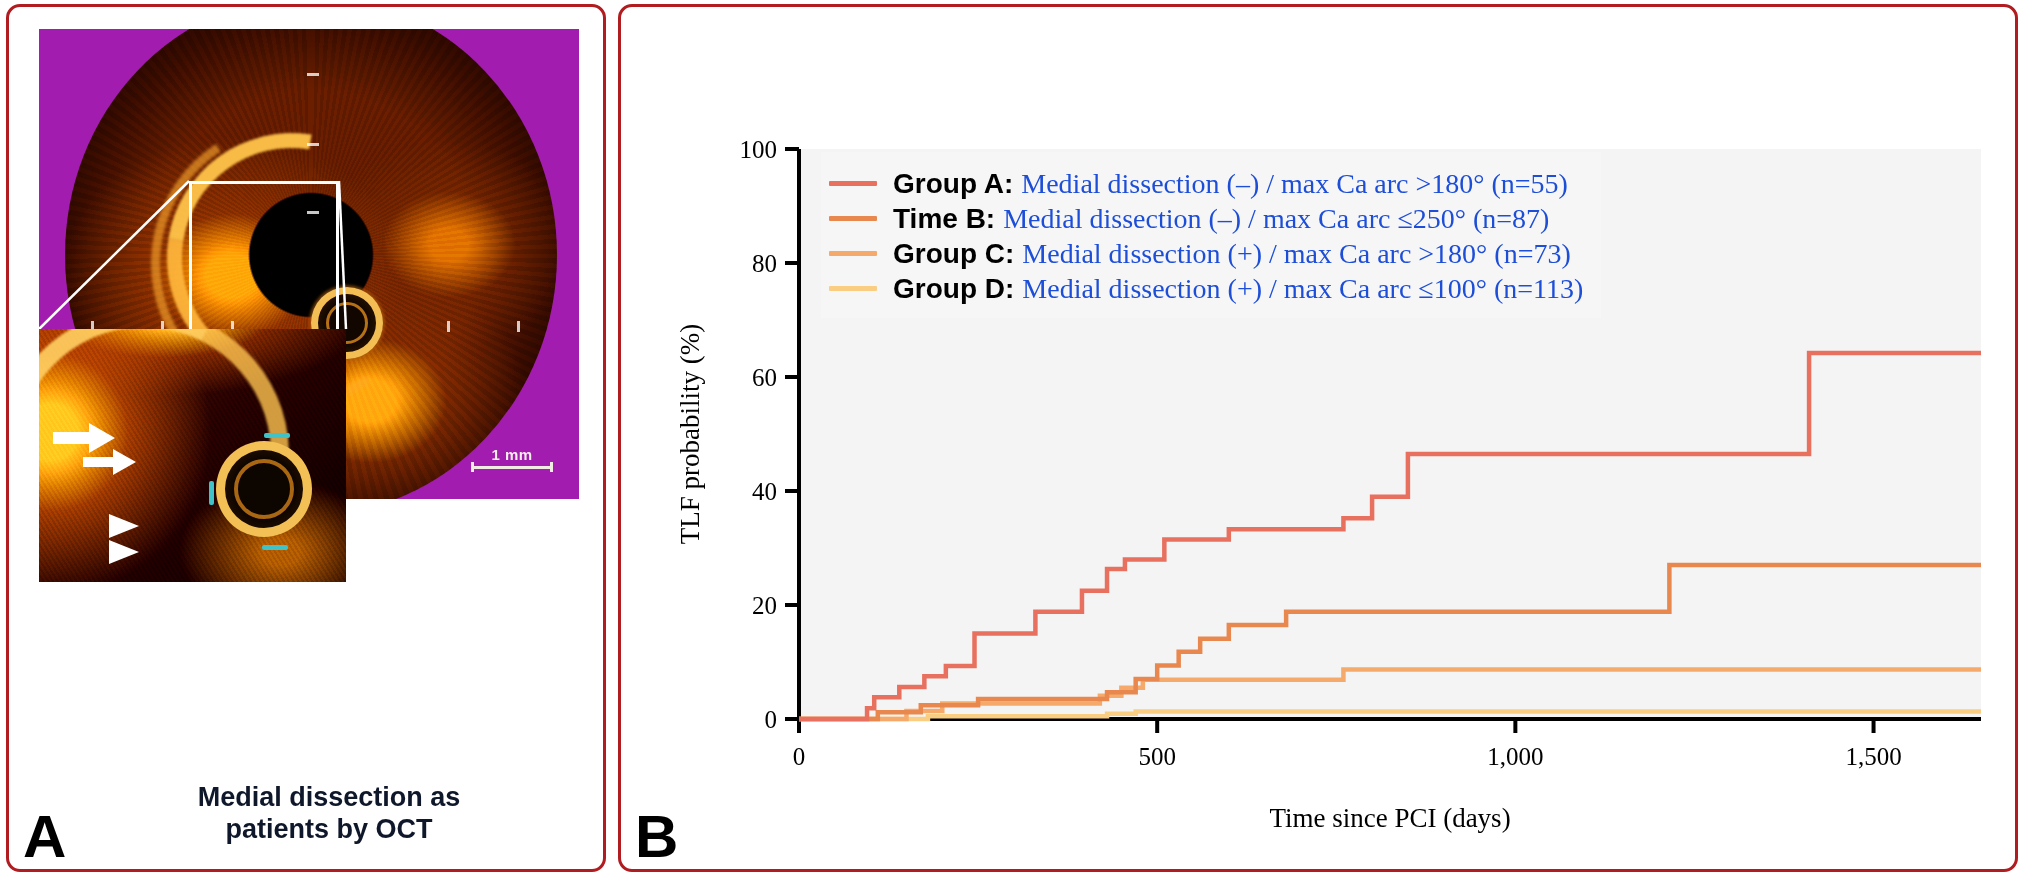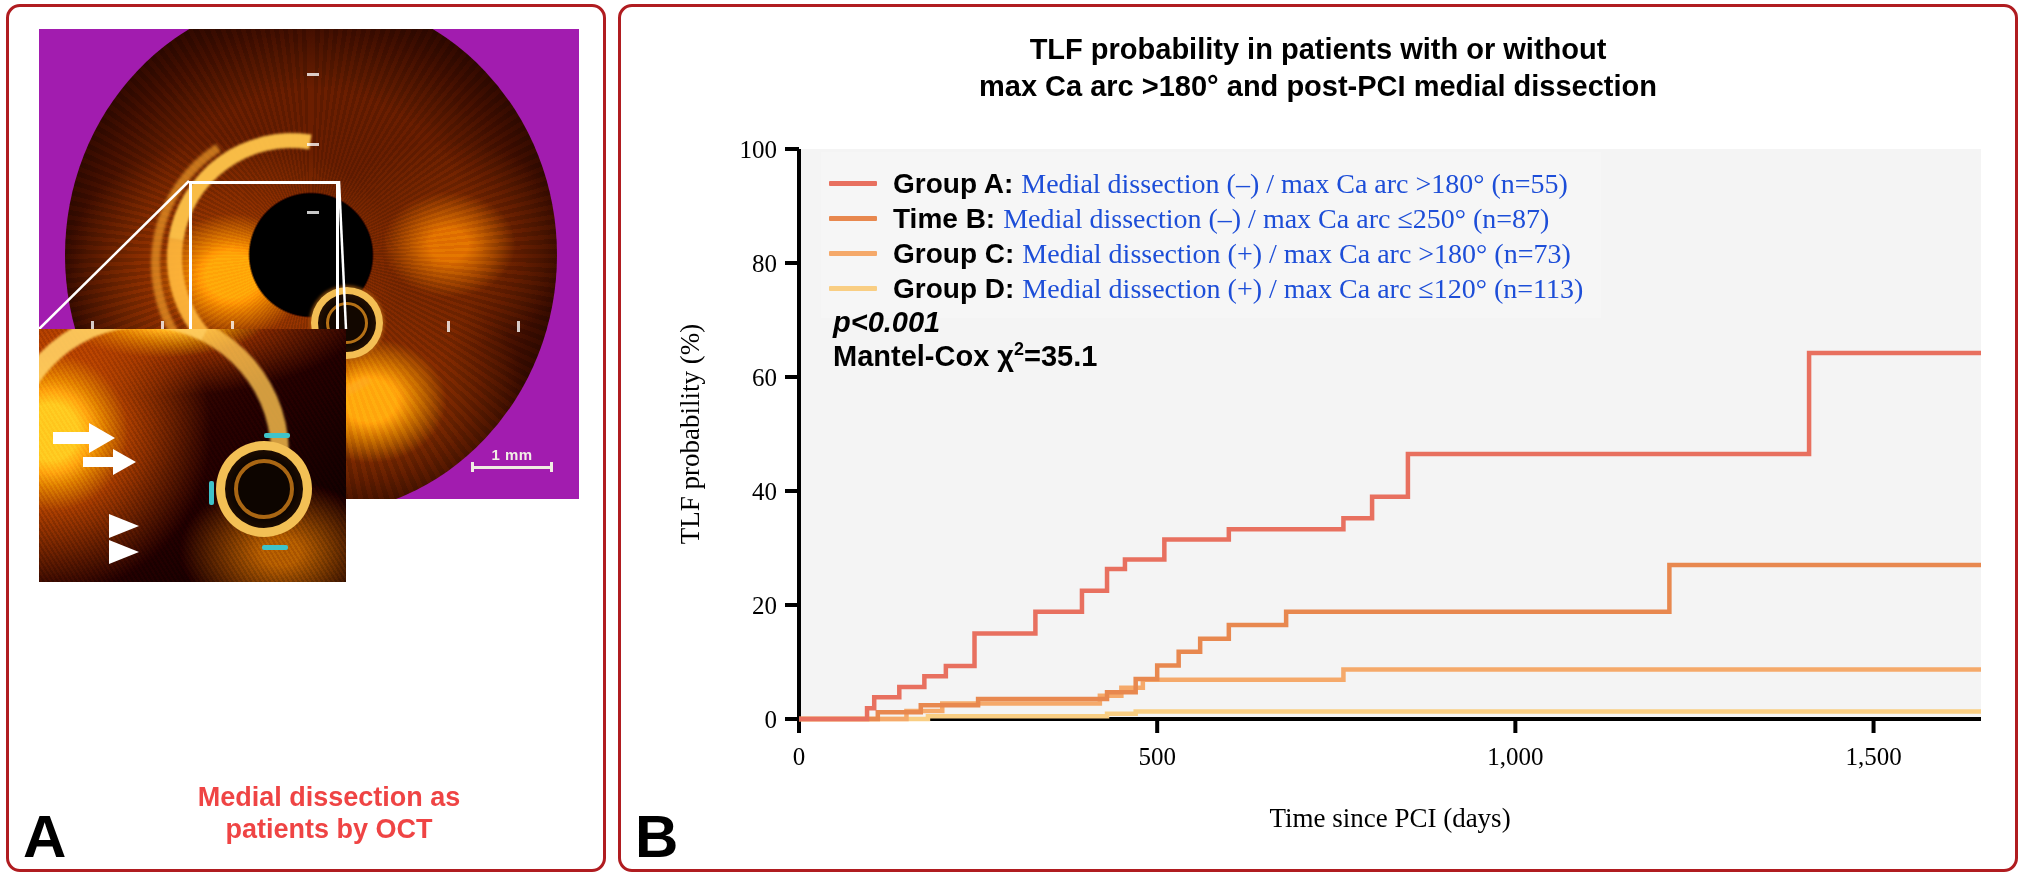--- a/index.html
+++ b/index.html
@@ -216,21 +216,21 @@
   .marker { position: absolute; }
 
   
   #oct-caption {
     position: absolute;
     left: 0; right: 0; bottom: 24px;
     text-align: center;
     font-size: 27px;
     font-weight: bold;
     line-height: 1.16;
-    color: #ef4444;
+    color: #0f172a;
     font-family: "Liberation Sans", sans-serif;
     padding-left: 46px;
   }
 
   
   #chart-title {
     position: absolute;
     top: 24px; left: 0; right: 0;
     text-align: center;
     font-size: 29px;
@@ -371,24 +371,20 @@
     <div id="oct-caption">
       <div>Medial dissection as</div>
       <div>patients by OCT</div>
     </div>
 
     <div class="panel-letter">A</div>
   </div>
 
   <div class="panel" id="panel-b">
 
-    <div id="chart-title">
-      <div>TLF probability in patients with or without</div>
-      <div>max Ca arc &gt;180° and post-PCI medial dissection</div>
-    </div>
 
     <div id="plot-wrap">
       <svg id="plot-svg" width="1400" height="868">
         <g id="svg-plot-bg">
             <rect x="178" y="142" width="1182" height="570" fill="#f4f4f4"></rect>
           </g>
         <g id="svg-axes">
             <line x1="178" y1="142" x2="178" y2="712" stroke="#000" stroke-width="4"></line>
             <line x1="178" y1="712" x2="1360" y2="712" stroke="#000" stroke-width="4"></line>
             <line x1="164" y1="712" x2="178" y2="712" stroke="#000" stroke-width="4"></line>
@@ -437,24 +433,20 @@
         <span class="legend-desc">Medial dissection (–) / max Ca arc ≤250° (n=87)</span>
       </div>
       <div class="legend-row">
         <span class="legend-swatch" style="background: rgb(245, 169, 106);"></span>
         <span class="legend-name">Group C:</span>
         <span class="legend-desc">Medial dissection (+) / max Ca arc &gt;180° (n=73)</span>
       </div>
       <div class="legend-row">
         <span class="legend-swatch" style="background: rgb(249, 206, 131);"></span>
         <span class="legend-name">Group D:</span>
-        <span class="legend-desc">Medial dissection (+) / max Ca arc ≤120° (n=113)</span>
+        <span class="legend-desc">Medial dissection (+) / max Ca arc ≤100° (n=113)</span>
       </div>
     </div>
 
-    <div id="stats">
-      <div class="line1"><em>p&lt;0.001</em></div>
-      <div class="line2"><span>Mantel-Cox χ</span><sup>2</sup><span>=35.1</span></div>
-    </div>
 
     <div class="panel-letter">B</div>
   </div>
 </div>
 
 </body></html>

